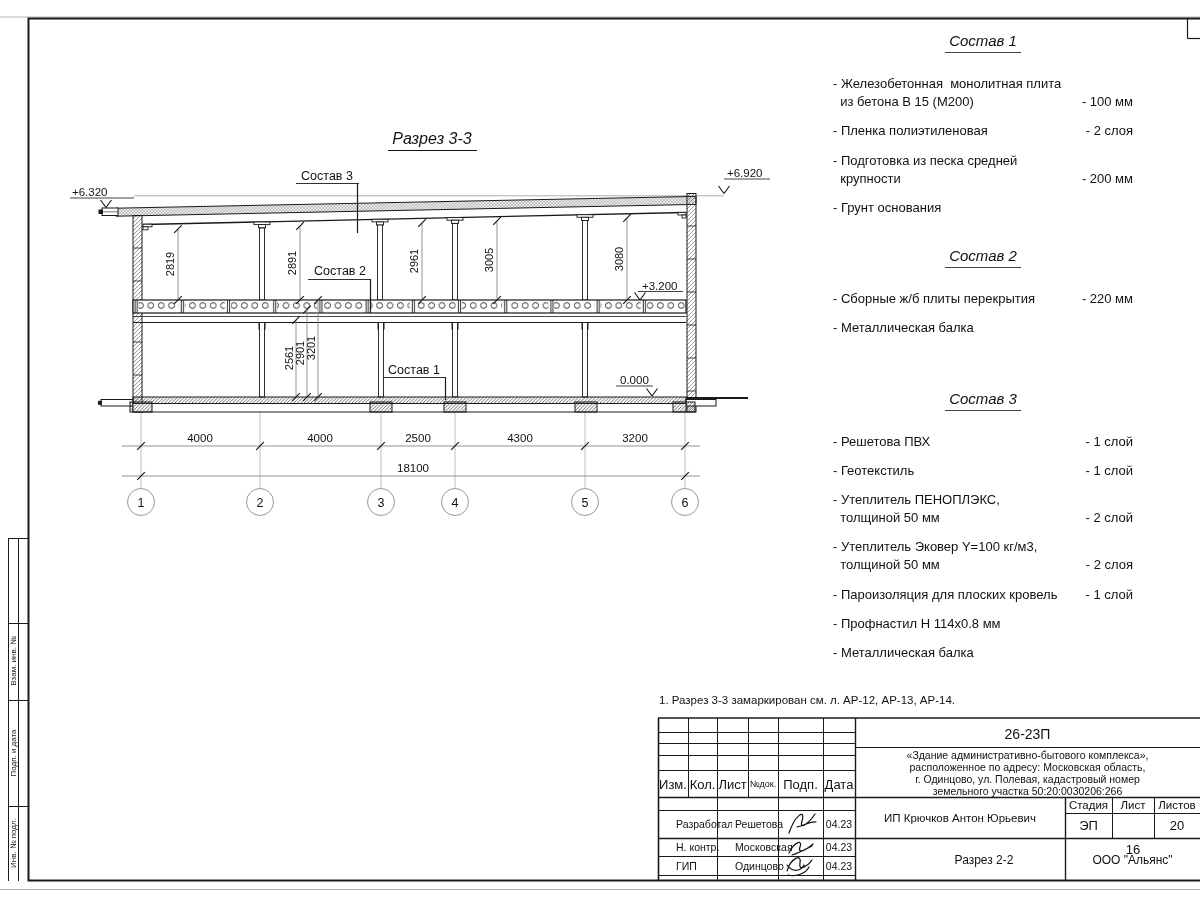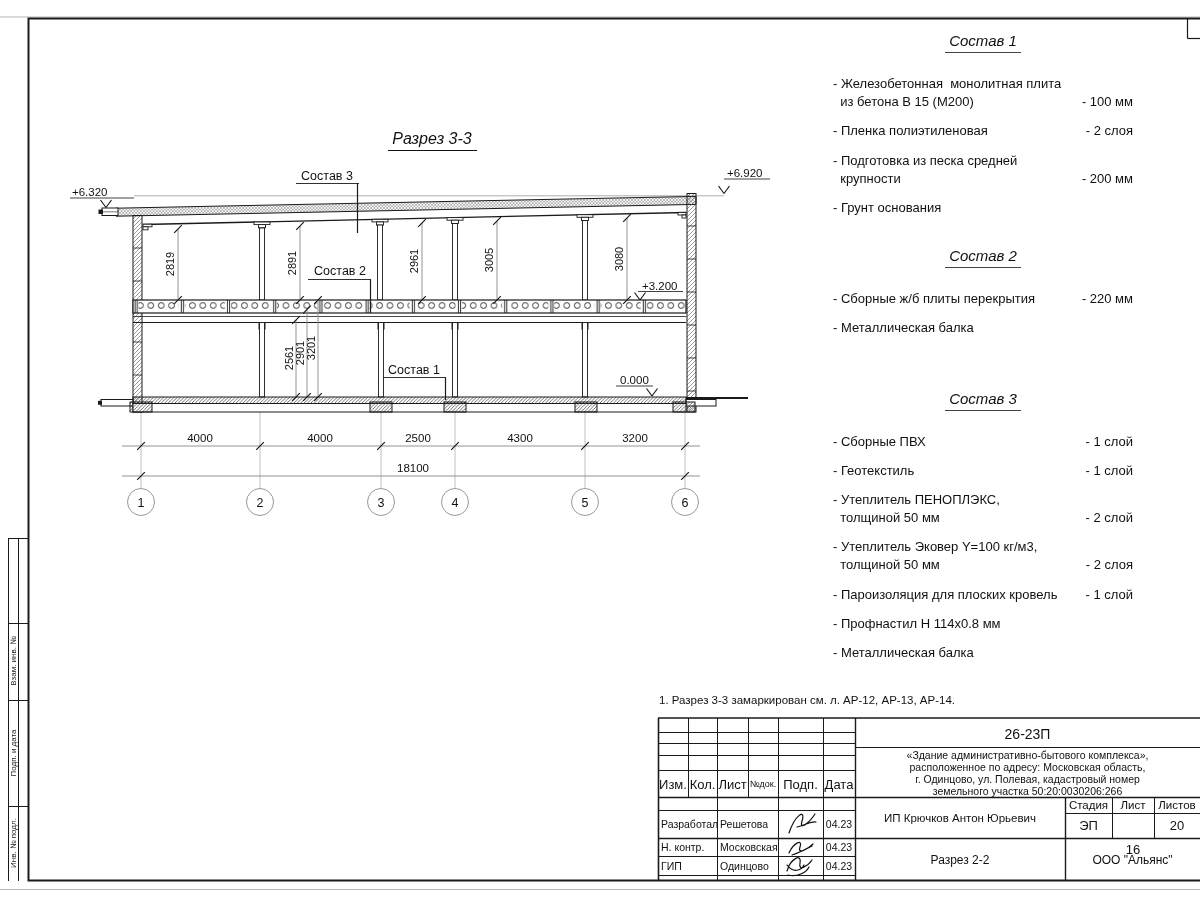--- a/index.html
+++ b/index.html
@@ -12,21 +12,21 @@
               margin:0 auto 22px auto;padding:0 4px 1px 4px;}
   .spec-section.s2 .spec-title{margin-top:28px;}
   .spec-section.s3 .spec-title{margin-top:50px;}
   .spec-row{display:flex;justify-content:space-between;align-items:flex-end;margin:0 0 11px 0;}
   .spec-text{white-space:pre-wrap;}
   .spec-val{white-space:nowrap;padding-left:6px;}
   
   .note{position:absolute;left:659px;top:694px;font-size:11.5px;}
   
   .tbc{position:absolute;display:flex;align-items:center;justify-content:center;text-align:center;overflow:hidden;}
-  .tbl{justify-content:flex-start;text-align:right;}
+  .tbl{justify-content:flex-start;text-align:right;padding-left:15px;}
   .pre{white-space:pre-line;}
   
   .vtext{position:absolute;transform:rotate(-90deg);font-size:8px;color:#222;
          display:flex;align-items:center;justify-content:center;white-space:nowrap;}
 </style>
 </head>
 <body>
 
 <div class="page">
 
@@ -348,21 +348,21 @@
       </div>
       <div class="spec-row">
         <div class="spec-text">- Металлическая балка</div>
         <div class="spec-val"></div>
       </div>
     </div>
 
     <div class="spec-section s3">
       <div class="spec-title">Состав 3</div>
       <div class="spec-row">
-        <div class="spec-text">- Сборные ПВХ</div>
+        <div class="spec-text">- Решетова ПВХ</div>
         <div class="spec-val">- 1 слой</div>
       </div>
       <div class="spec-row">
         <div class="spec-text">- Геотекстиль</div>
         <div class="spec-val">- 1 слой</div>
       </div>
       <div class="spec-row">
         <div class="spec-text">- Утеплитель ПЕНОПЛЭКС,
   толщиной 50 мм</div>
         <div class="spec-val">- 2 слой</div>
@@ -409,21 +409,21 @@
 
     <div class="tbc tbl" style="left:661px;top:838px;width:56px;height:18px;font-size:10.5px;">Н. контр.</div>
     <div class="tbc tbl" style="left:720px;top:838px;width:58px;height:18px;font-size:10.5px;">Московская</div>
     <div class="tbc" style="left:823px;top:838px;width:32px;height:18px;font-size:10.5px;">04.23</div>
 
     <div class="tbc tbl" style="left:661px;top:856px;width:56px;height:19px;font-size:10.5px;">ГИП</div>
     <div class="tbc tbl" style="left:720px;top:856px;width:58px;height:19px;font-size:10.5px;">Одинцово</div>
     <div class="tbc" style="left:823px;top:856px;width:32px;height:19px;font-size:10.5px;">04.23</div>
 
     <div class="tbc" style="left:855px;top:797px;width:210px;height:41px;font-size:11.5px;">ИП Крючков Антон Юрьевич</div>
-    <div class="tbc" style="left:855px;top:838px;width:210px;height:43px;font-size:12px;">Разрез 2-2</div>
+    <div class="tbc" style="left:855px;top:838px;width:210px;height:43px;font-size:12px;padding-left:24px;">Разрез 2-2</div>
     <div class="tbc" style="left:1065px;top:838px;width:135px;height:43px;font-size:12px;">ООО "Альянс"</div>
 
     <div class="tbc" style="left:1065px;top:797px;width:47px;height:16px;font-size:11.5px;">Стадия</div>
     <div class="tbc" style="left:1112px;top:797px;width:42px;height:16px;font-size:11.5px;">Лист</div>
     <div class="tbc" style="left:1154px;top:797px;width:46px;height:16px;font-size:11.5px;">Листов</div>
     <div class="tbc" style="left:1065px;top:813px;width:47px;height:25px;font-size:13px;">ЭП</div>
     <div class="tbc" style="left:1112px;top:813px;width:42px;height:25px;font-size:13px;margin-top:24px;">16</div>
     <div class="tbc" style="left:1154px;top:813px;width:46px;height:25px;font-size:13px;">20</div>
   </div>
 

